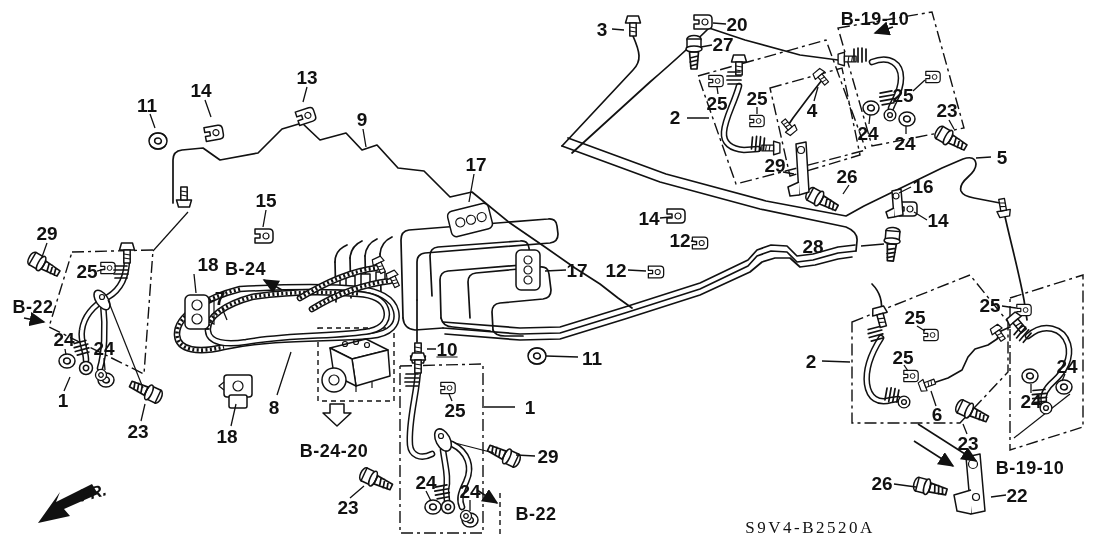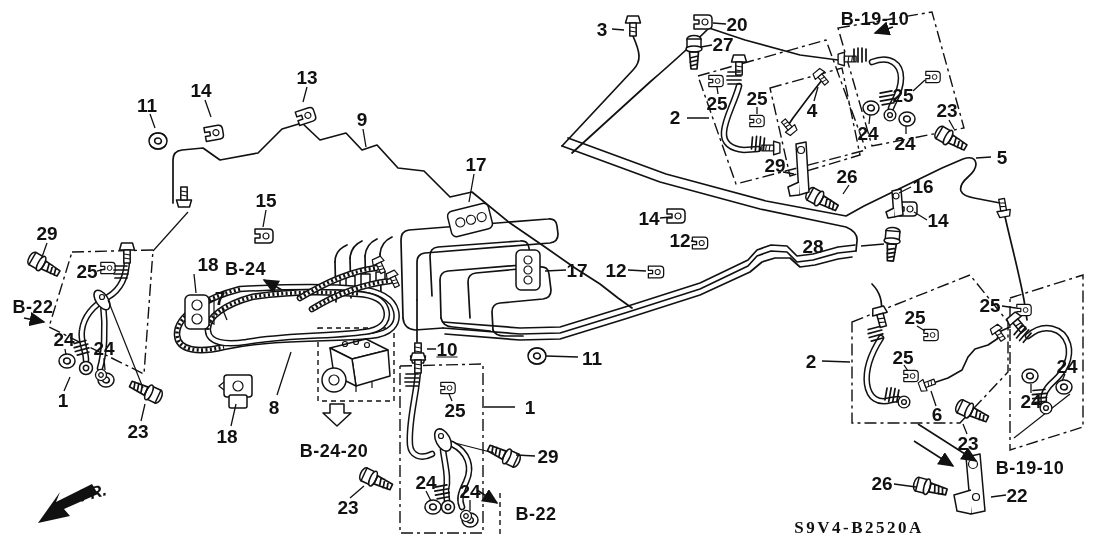--- a/index.html
+++ b/index.html
@@ -389,14 +389,14 @@
     <div class="lbl num" style="left: 915px; top: 317px;">25</div>
     <div class="lbl num" style="left: 903px; top: 357px;">25</div>
     <div class="lbl num" style="left: 937px; top: 414px;">6</div>
     <div class="lbl num" style="left: 968px; top: 443px;">23</div>
     <div class="lbl num" style="left: 1067px; top: 366px;">24</div>
     <div class="lbl num" style="left: 1031px; top: 401px;">24</div>
     <div class="lbl num" style="left: 882px; top: 483px;">26</div>
     <div class="lbl num" style="left: 1017px; top: 495px;">22</div>
     <div class="lbl ref" style="left: 1030px; top: 468px;">B-19-10</div>
     <div class="lbl fr" style="left: 93px; top: 493px;">FR.</div>
-    <div class="lbl code" style="left: 859px; top: 527px; font-weight: bold;">S9V4-B2520A</div>
+    <div class="lbl code" style="left: 810px; top: 527px;">S9V4-B2520A</div>
   </div>
 
 </body></html>

